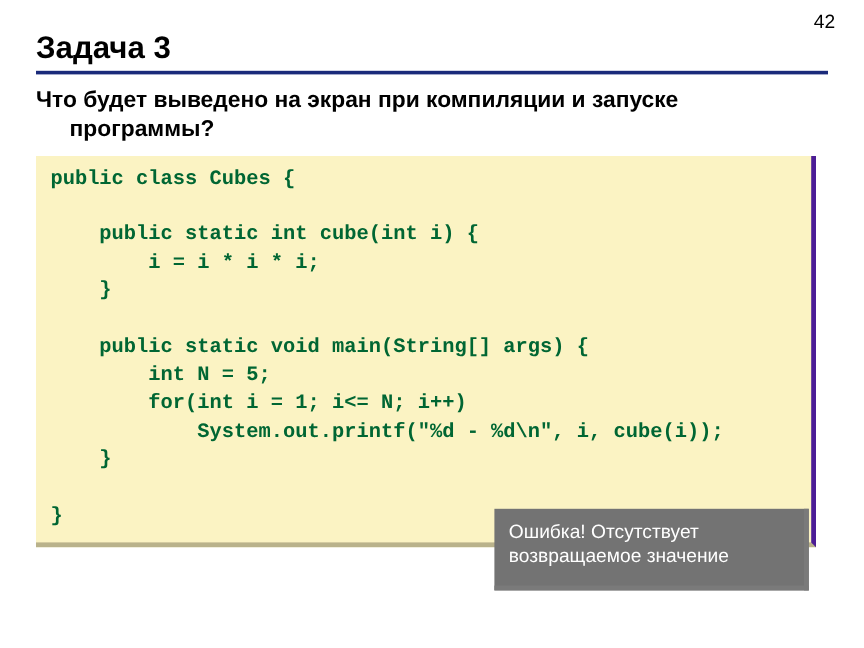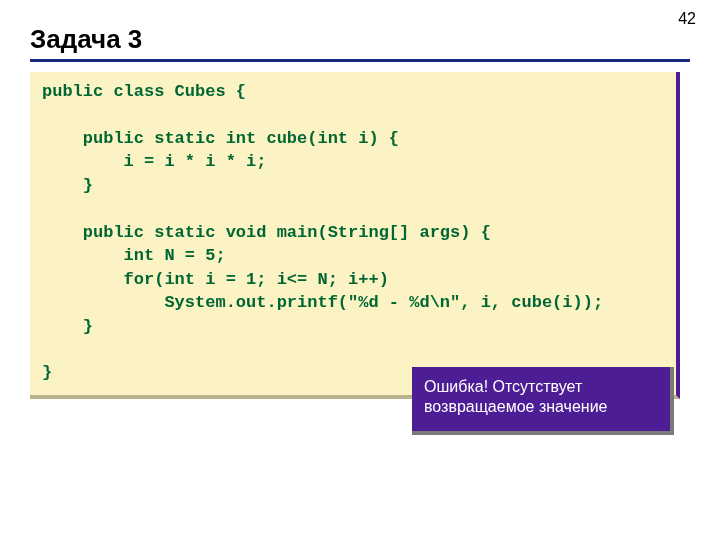--- a/index.html
+++ b/index.html
@@ -51,39 +51,43 @@
     color: #063;
     line-height: 1.38;
     white-space: pre;
     width: 650px;
   }
   .error-box {
     position: absolute;
     right: 2px;
     bottom: -40px;
     width: 262px;
-    background: #4c1d95;
+    background: #737373;
     color: #fff;
     font-family: Arial, sans-serif;
     font-size: 16px;
     font-weight: normal;
     padding: 10px 12px 14px 12px;
     border-right: 4px solid #7a7a7a;
     border-bottom: 4px solid #7a7a7a;
     line-height: 1.25;
     white-space: normal;
   }
 </style>
 </head>
 <body>
 
 <div class="slide">
   <div class="page-num">42</div>
   <div class="title">Задача 3</div>
   <hr class="rule">
+  <p class="question">
+    <span>Что будет выведено на экран при компиляции и запуске</span>
+    <span class="indent">программы?</span>
+  </p>
   <div class="code-block"><span>public class Cubes {
 
     public static int cube(int i) {
         i = i * i * i;
     }
 
     public static void main(String[] args) {
         int N = 5;
         for(int i = 1; i&lt;= N; i++)
             System.out.printf("%d - %d\n", i, cube(i));

